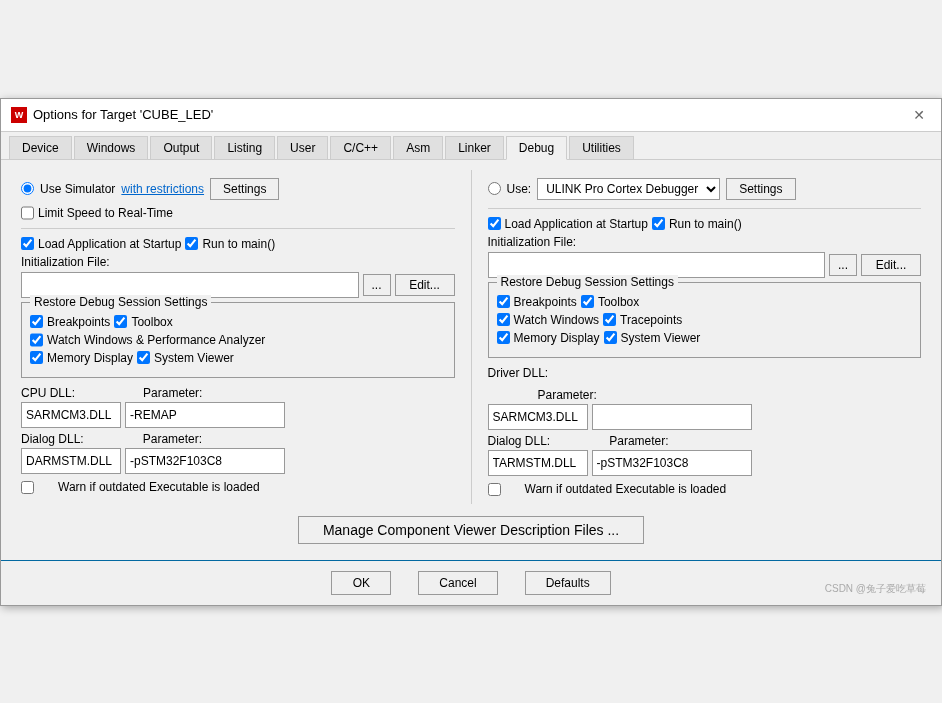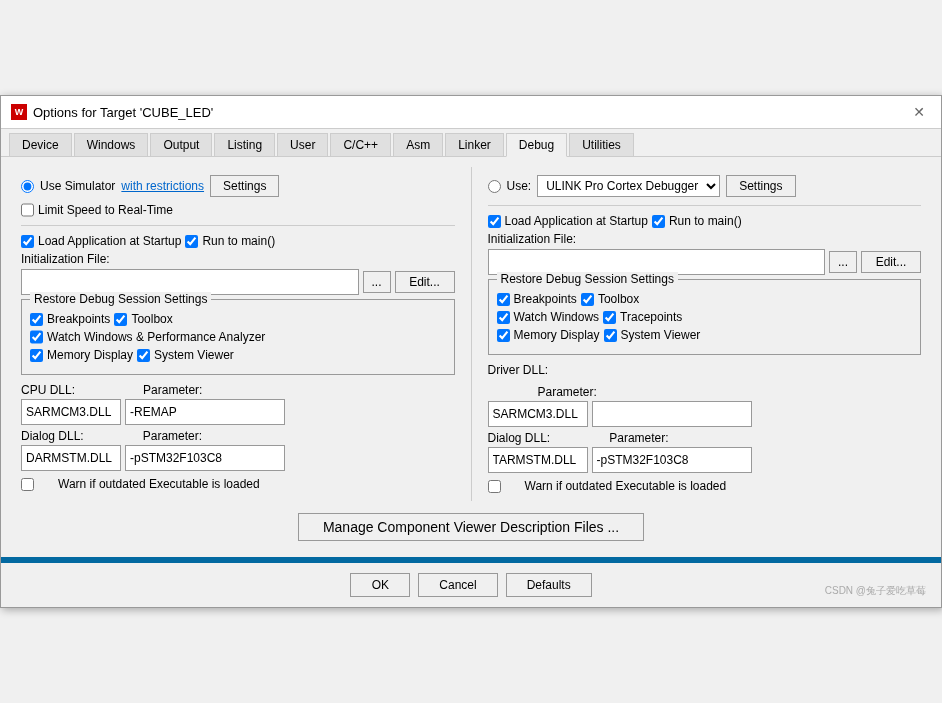--- a/index.html
+++ b/index.html
@@ -179,25 +179,25 @@
     }
     .manage-btn {
       padding: 5px 24px;
       background: #f0f0f0;
       border: 1px solid #999;
       cursor: pointer;
       font-size: 14px;
     }
     
     .bottom-bar {
-      border-top: 6px solid #0369a1;
+      border-top: 1px solid #0369a1;
       padding: 10px;
       display: flex;
       justify-content: center;
-      gap: 8px;
+      gap: 27px;
       background: #f0f0f0;
     }
     
     .use-row {
       display: flex;
       align-items: center;
       gap: 6px;
     }
     select {
       height: 22px;

